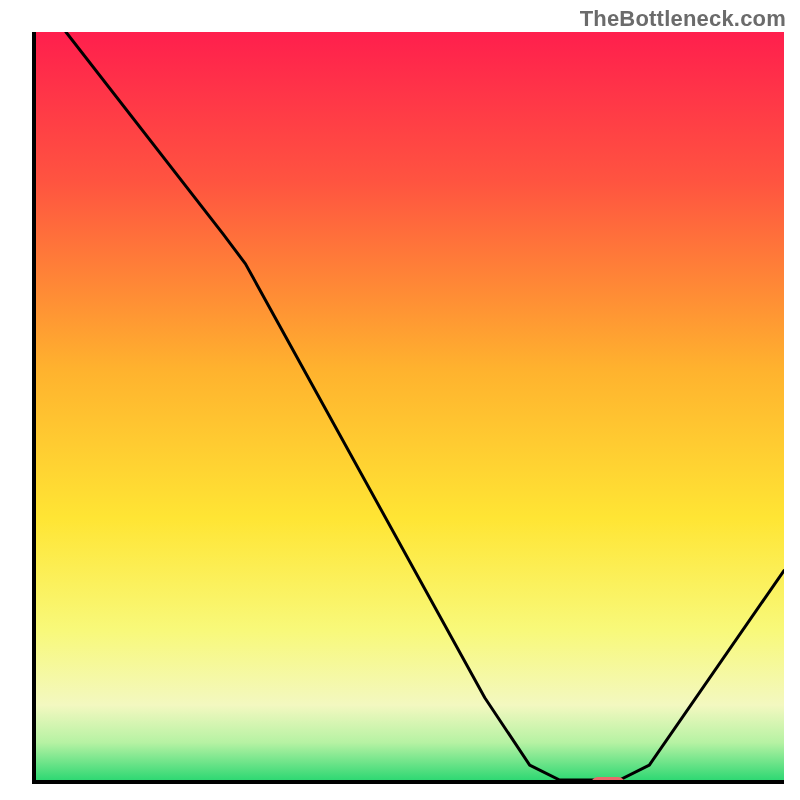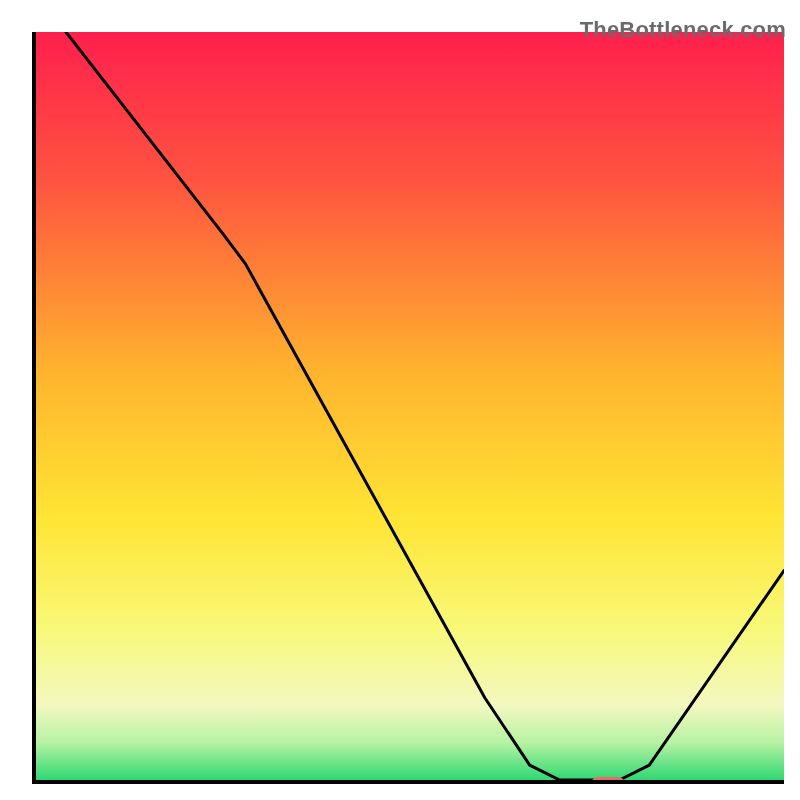--- a/index.html
+++ b/index.html
@@ -12,21 +12,20 @@
   }
   .watermark {
     position: absolute;
     top: 6px;
     right: 14px;
     font-size: 22px;
     font-weight: bold;
     color: #6b6b6b;
     letter-spacing: 0.2px;
     z-index: 10;
-    margin-top: 11px;
   }
   .plot-area {
     position: absolute;
     left: 32px;
     top: 32px;
     width: 752px;
     height: 752px;
     border-left: 4px solid #000;
     border-bottom: 4px solid #000;
   }

